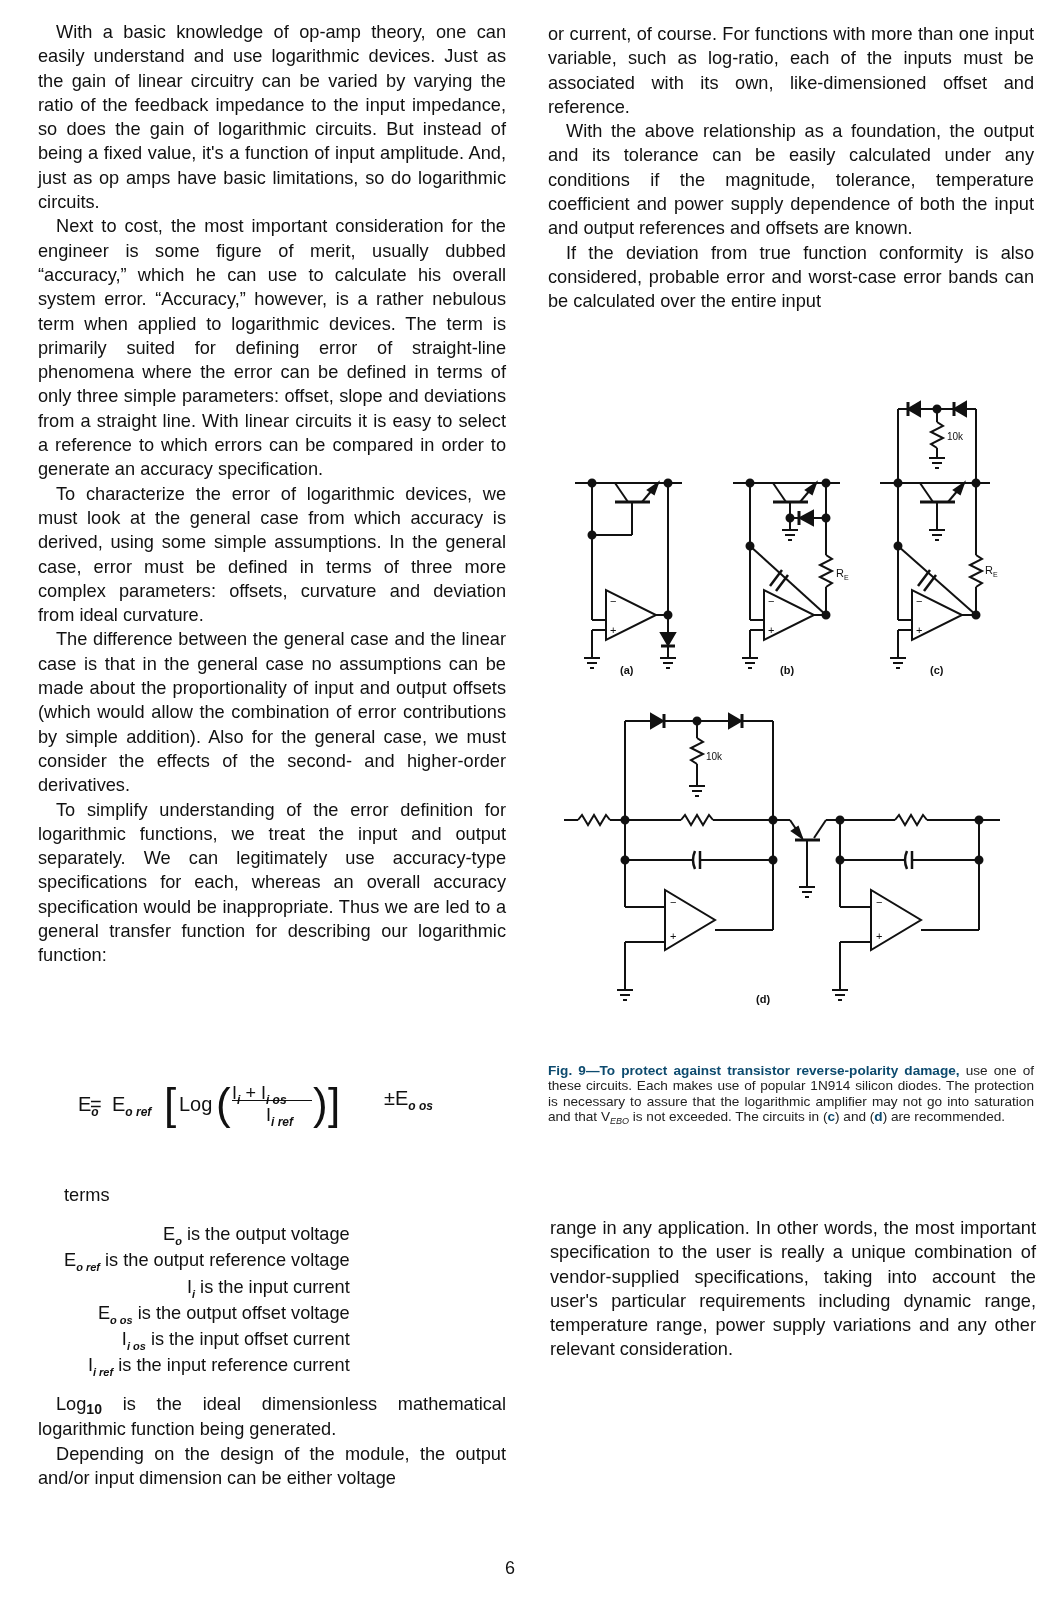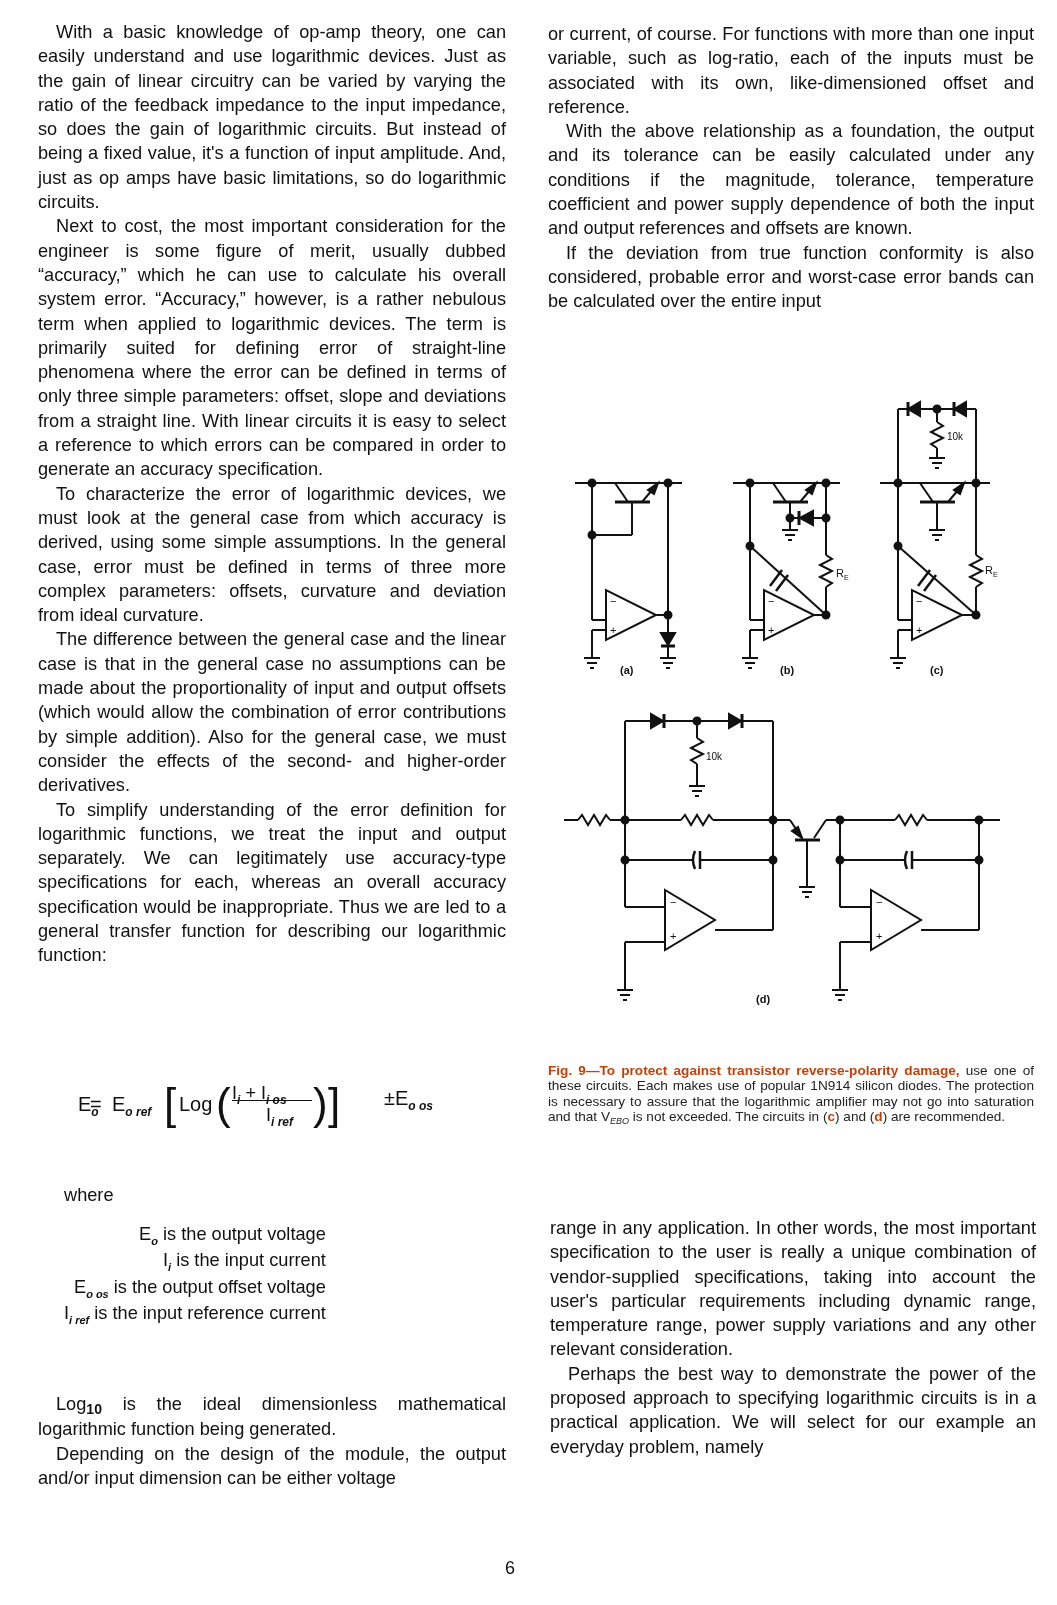--- a/index.html
+++ b/index.html
@@ -16,21 +16,21 @@
   .formula { position:absolute; left:66px; top:1075px; width:420px; height:70px;
              font-size:20px; }
   .formula .f { position:absolute; white-space:nowrap; }
   .sub { font-style:italic; font-weight:bold; font-size:12px; position:relative; top:5px; }
   .where { position:absolute; left:64px; top:1185px; font-size:18.2px; }
   .defs { position:absolute; left:64px; top:1222px; font-size:18.2px; line-height:24.3px; }
   .defs div { white-space:nowrap;text-align:right; }
   .defs .s { font-style:italic; font-weight:bold; font-size:11px; position:relative; top:5px; }
   .figure { position:absolute; left:530px; top:390px; width:500px; height:640px; }
   .caption { position:absolute; left:548px; top:1063px; width:486px; font-size:13.6px; line-height:15.4px; text-align:justify; color:#222; }
-  .caption b { color:#c2410c; }
+  .caption b { color:#0c4a6e; }
   .pagenum { position:absolute; left:505px; top:1558px; font-size:18px; }
 </style>
 </head>
 <body>
 
 <div id="left-top" class="col">
   <p>With a basic knowledge of op-amp theory, one can easily understand and use logarithmic devices. Just as the gain of linear circuitry can be varied by varying the ratio of the feedback impedance to the input impedance, so does the gain of logarithmic circuits. But instead of being a fixed value, it's a function of input amplitude. And, just as op amps have basic limitations, so do logarithmic circuits.</p>
   <p>Next to cost, the most important consideration for the engineer is some figure of merit, usually dubbed “accuracy,” which he can use to calculate his overall system error. “Accuracy,” however, is a rather nebulous term when applied to logarithmic devices. The term is primarily suited for defining error of straight-line phenomena where the error can be defined in terms of only three simple parameters: offset, slope and deviations from a straight line. With linear circuits it is easy to select a reference to which errors can be compared in order to generate an accuracy specification.</p>
   <p>To characterize the error of logarithmic devices, we must look at the general case from which accuracy is derived, using some simple assumptions. In the general case, error must be defined in terms of three more complex parameters: offsets, curvature and deviation from ideal curvature.</p>
   <p>The difference between the general case and the linear case is that in the general case no assumptions can be made about the proportionality of input and output offsets (which would allow the combination of error contributions by simple addition). Also for the general case, we must consider the effects of the second- and higher-order derivatives.</p>
@@ -45,26 +45,28 @@
   <span class="f" style="left:113px;top:18px;">Log</span>
   <span class="f" style="left:150px;top:4px;font-size:44px;font-weight:200;">(</span>
   <span class="f" style="left:166px;top:8px;font-size:18px;"><span>I</span><span class="sub">i</span> <span>+</span> <span>I</span><span class="sub">i os</span></span>
   <span class="f" style="left:166px;top:25px;width:80px;height:0;border-top:1.5px solid #111;"></span>
   <span class="f" style="left:200px;top:30px;font-size:18px;"><span>I</span><span class="sub">i ref</span></span>
   <span class="f" style="left:247px;top:4px;font-size:44px;font-weight:200;">)</span>
   <span class="f" style="left:262px;top:4px;font-size:44px;font-weight:200;">]</span>
   <span class="f" style="left:282px;top:12px;margin-left:36px;"><span>±E</span><span class="sub">o os</span></span>
 </div>
 
-<div class="where">where</div>
+<div class="where">terms</div>
 
 <div class="defs">
   <div><span>E</span><span class="s">o</span><span> is the output voltage</span></div>
+  <div><span>E</span><span class="s">o ref</span><span> is the output reference voltage</span></div>
   <div><span>I</span><span class="s">i</span><span> is the input current</span></div>
   <div><span>E</span><span class="s">o os</span><span> is the output offset voltage</span></div>
+  <div><span>I</span><span class="s">i os</span><span> is the input offset current</span></div>
   <div><span>I</span><span class="s">i ref</span><span> is the input reference current</span></div>
 </div>
 
 <div id="left-bottom" class="col">
   <p><span>Log</span><span style="font-size:14px;font-weight:bold;position:relative;top:4px;">10</span><span> is the ideal dimensionless mathematical logarithmic function being generated.</span></p>
   <p>Depending on the design of the module, the output and/or input dimension can be either voltage</p>
 </div>
 
 <div id="right-top" class="col">
   <p class="noindent">or current, of course. For functions with more than one input variable, such as log-ratio, each of the inputs must be associated with its own, like-dimensioned offset and reference.</p>
@@ -286,16 +288,15 @@
     </g>
   </svg>
 </div>
 
 <div class="caption">
   <b>Fig. 9—To protect against transistor reverse-polarity damage,</b><span> use one of these circuits. Each makes use of popular 1N914 silicon diodes. The protection is necessary to assure that the logarithmic amplifier may not go into saturation and that V</span><span style="font-size:9px;font-style:italic;position:relative;top:3px;">EBO</span><span> is not exceeded. The circuits in (</span><b>c</b><span>) and (</span><b>d</b><span>) are recommended.</span>
 </div>
 
 <div id="right-bottom" class="col">
   <p class="noindent">range in any application. In other words, the most important specification to the user is really a unique combination of vendor-supplied specifications, taking into account the user's particular requirements including dynamic range, temperature range, power supply variations and any other relevant consideration.</p>
-  <p>Perhaps the best way to demonstrate the power of the proposed approach to specifying logarithmic circuits is in a practical application. We will select for our example an everyday problem, namely</p>
 </div>
 
 <div class="pagenum">6</div>
 
 </body></html>

